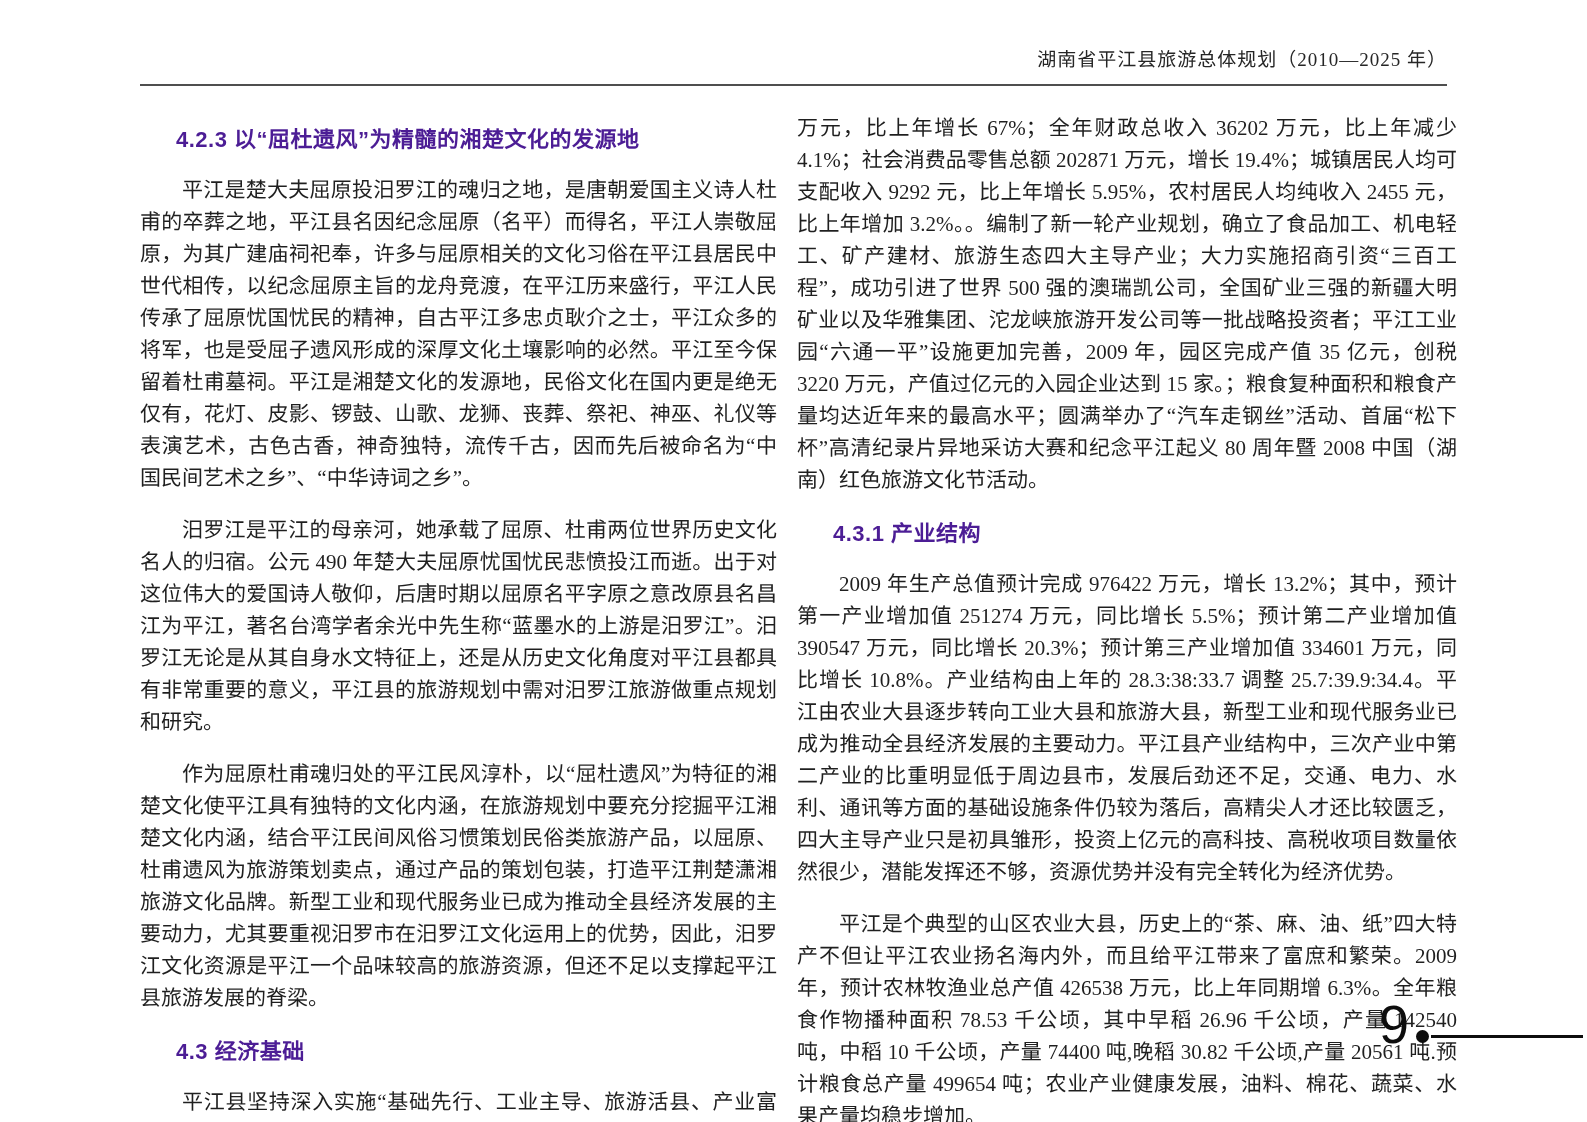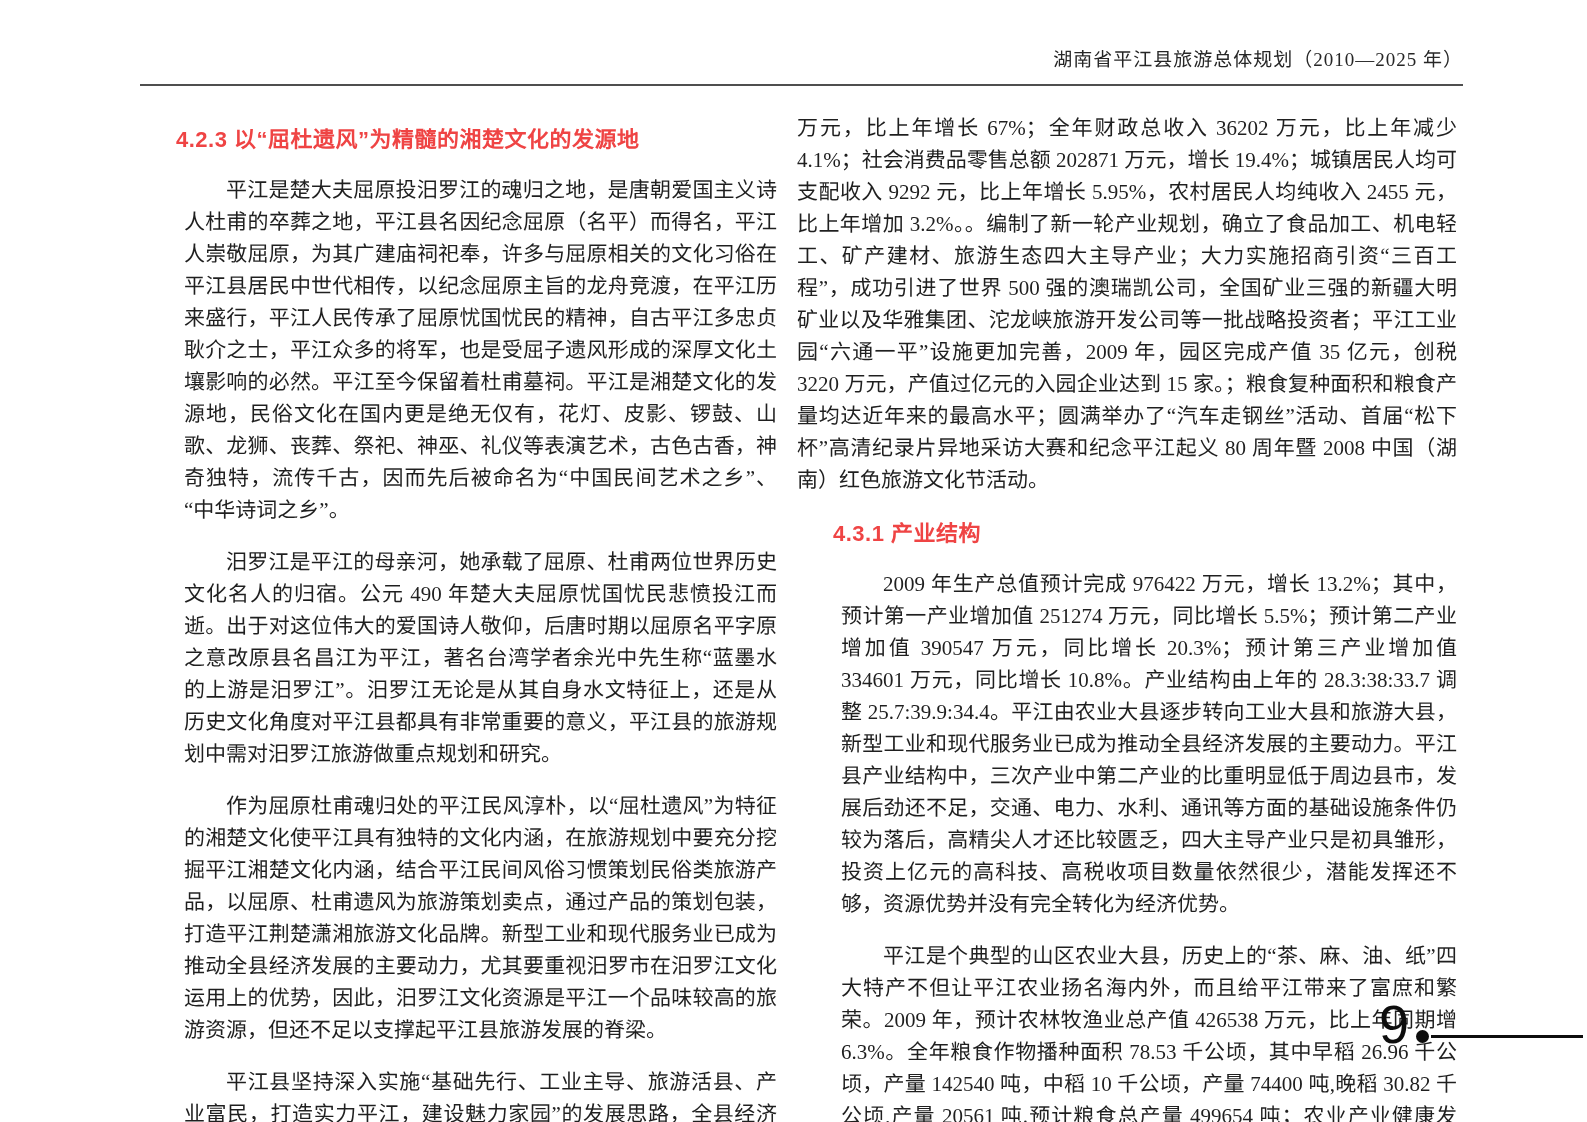--- a/index.html
+++ b/index.html
@@ -15,21 +15,21 @@
   .page {
     position: absolute;
     inset: 0;
     background: #ffffff;
   }
 
   
   .header {
     position: absolute;
     left: 140px;
-    right: 124px;
+    right: 140px;
     top: 0;
   }
   .header-title {
     padding-top: 50px;
     text-align: right;
     font-size: 19px;
     line-height: 20px;
     color: #262626;
     letter-spacing: 1px;
   }
@@ -51,31 +51,31 @@
     font-size: 21px;
     line-height: 32px;
     text-align: justify;
   }
   .col-left  { width: 637px; }
   .col-right { width: 660px; }
 
   .para {
     margin: 0 0 20px 0;
   }
-  .para.indent { text-indent: 2em; margin-left: 44px; }
+  .para.indent { text-indent: 2em; }
 
   .heading {
     font-family: "Liberation Sans", sans-serif;
     font-weight: bold;
     font-size: 22px;
     line-height: 32px;
     margin: 22px 0 18px 0;
     padding-left: 36px;
     letter-spacing: 0.5px;
-    color: #ef4444;
+    color: #4c1d95;
   }
   .col-left .heading:first-child { margin-top: 12px; }
 
   
   .footer {
     position: absolute;
     top: 1029px;
     right: 4px;
     height: 14px;
     display: flex;
@@ -116,20 +116,21 @@
     <div class="header-rule"></div>
   </div>
 
   <div class="content">
 
     <section class="col col-left">
       <h2 class="heading">4.2.3 以“屈杜遗风”为精髓的湘楚文化的发源地</h2>
       <p class="para indent">平江是楚大夫屈原投汨罗江的魂归之地，是唐朝爱国主义诗人杜甫的卒葬之地，平江县名因纪念屈原（名平）而得名，平江人崇敬屈原，为其广建庙祠祀奉，许多与屈原相关的文化习俗在平江县居民中世代相传，以纪念屈原主旨的龙舟竞渡，在平江历来盛行，平江人民传承了屈原忧国忧民的精神，自古平江多忠贞耿介之士，平江众多的将军，也是受屈子遗风形成的深厚文化土壤影响的必然。平江至今保留着杜甫墓祠。平江是湘楚文化的发源地，民俗文化在国内更是绝无仅有，花灯、皮影、锣鼓、山歌、龙狮、丧葬、祭祀、神巫、礼仪等表演艺术，古色古香，神奇独特，流传千古，因而先后被命名为“中国民间艺术之乡”、“中华诗词之乡”。</p>
       <p class="para indent">汨罗江是平江的母亲河，她承载了屈原、杜甫两位世界历史文化名人的归宿。公元 490 年楚大夫屈原忧国忧民悲愤投江而逝。出于对这位伟大的爱国诗人敬仰，后唐时期以屈原名平字原之意改原县名昌江为平江，著名台湾学者余光中先生称“蓝墨水的上游是汨罗江”。汨罗江无论是从其自身水文特征上，还是从历史文化角度对平江县都具有非常重要的意义，平江县的旅游规划中需对汨罗江旅游做重点规划和研究。</p>
       <p class="para indent">作为屈原杜甫魂归处的平江民风淳朴，以“屈杜遗风”为特征的湘楚文化使平江具有独特的文化内涵，在旅游规划中要充分挖掘平江湘楚文化内涵，结合平江民间风俗习惯策划民俗类旅游产品，以屈原、杜甫遗风为旅游策划卖点，通过产品的策划包装，打造平江荆楚潇湘旅游文化品牌。新型工业和现代服务业已成为推动全县经济发展的主要动力，尤其要重视汨罗市在汨罗江文化运用上的优势，因此，汨罗江文化资源是平江一个品味较高的旅游资源，但还不足以支撑起平江县旅游发展的脊梁。</p>
+      <h2 class="heading">4.3 经济基础</h2>
       <p class="para indent">平江县坚持深入实施“基础先行、工业主导、旅游活县、产业富民，打造实力平江，建设魅力家园”的发展思路，全县经济社会呈现全面进步、协调发展的良好态势。2009 年全县生产总值预计完成 976422 万元，增长 13.2%，全社会固定资产投资预计完成 564007</p>
     </section>
 
     <section class="col col-right">
       <p class="para">万元，比上年增长 67%；全年财政总收入 36202 万元，比上年减少 4.1%；社会消费品零售总额 202871 万元，增长 19.4%；城镇居民人均可支配收入 9292 元，比上年增长 5.95%，农村居民人均纯收入 2455 元，比上年增加 3.2%。。编制了新一轮产业规划，确立了食品加工、机电轻工、矿产建材、旅游生态四大主导产业；大力实施招商引资“三百工程”，成功引进了世界 500 强的澳瑞凯公司，全国矿业三强的新疆大明矿业以及华雅集团、沱龙峡旅游开发公司等一批战略投资者；平江工业园“六通一平”设施更加完善，2009 年，园区完成产值 35 亿元，创税 3220 万元，产值过亿元的入园企业达到 15 家。；粮食复种面积和粮食产量均达近年来的最高水平；圆满举办了“汽车走钢丝”活动、首届“松下杯”高清纪录片异地采访大赛和纪念平江起义 80 周年暨 2008 中国（湖南）红色旅游文化节活动。</p>
       <h2 class="heading">4.3.1 产业结构</h2>
       <p class="para indent">2009 年生产总值预计完成 976422 万元，增长 13.2%；其中，预计第一产业增加值 251274 万元，同比增长 5.5%；预计第二产业增加值 390547 万元，同比增长 20.3%；预计第三产业增加值 334601 万元，同比增长 10.8%。产业结构由上年的 28.3:38:33.7 调整 25.7:39.9:34.4。平江由农业大县逐步转向工业大县和旅游大县，新型工业和现代服务业已成为推动全县经济发展的主要动力。平江县产业结构中，三次产业中第二产业的比重明显低于周边县市，发展后劲还不足，交通、电力、水利、通讯等方面的基础设施条件仍较为落后，高精尖人才还比较匮乏，四大主导产业只是初具雏形，投资上亿元的高科技、高税收项目数量依然很少，潜能发挥还不够，资源优势并没有完全转化为经济优势。</p>
       <p class="para indent">平江是个典型的山区农业大县，历史上的“茶、麻、油、纸”四大特产不但让平江农业扬名海内外，而且给平江带来了富庶和繁荣。2009 年，预计农林牧渔业总产值 426538 万元，比上年同期增 6.3%。全年粮食作物播种面积 78.53 千公顷，其中早稻 26.96 千公顷，产量 142540 吨，中稻 10 千公顷，产量 74400 吨,晚稻 30.82 千公顷,产量 20561 吨.预计粮食总产量 499654 吨；农业产业健康发展，油料、棉花、蔬菜、水果产量均稳步增加。</p>
     </section>
 

